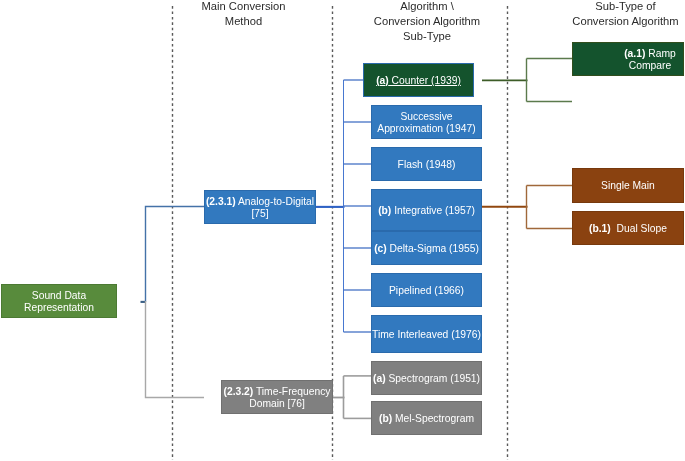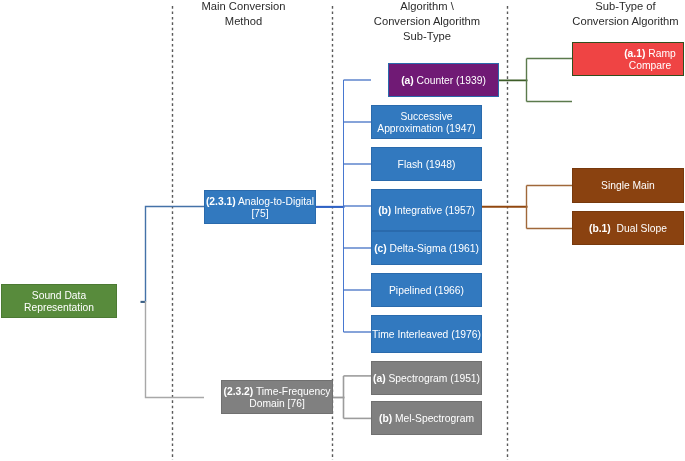--- a/index.html
+++ b/index.html
@@ -86,50 +86,50 @@
     <span><span class="p"></span><span>Sound Data Representation</span></span>
   </div>
 
   <div class="box" style="left:204px;top:190px;width:112px;height:34px;background:#3279BF;box-shadow:inset 0 0 0 1px #2A6AAC;">
     <span><span class="p">(2.3.1)</span><span> Analog-to-Digital [75]</span></span>
   </div>
   <div class="box" style="left:204px;top:380px;width:112px;height:34px;background:#808080;box-shadow:inset 0 0 0 1px #707070;margin-left:17px;">
     <span><span class="p">(2.3.2)</span><span> Time-Frequency Domain [76]</span></span>
   </div>
 
-  <div class="box" style="left:388px;top:63px;width:111px;height:34px;background:#701a75;box-shadow:inset 0 0 0 1px #2A6AAC;">
+  <div class="box" style="left:363px;top:63px;width:111px;height:34px;background:#14532d;box-shadow:inset 0 0 0 1px #2A6AAC;text-decoration:underline;">
     <span><span class="p">(a)</span><span> Counter (1939)</span></span>
   </div>
   <div class="box" style="left:371px;top:105px;width:111px;height:34px;background:#3279BF;box-shadow:inset 0 0 0 1px #2A6AAC;">
     <span><span class="p"></span><span>Successive Approximation (1947)</span></span>
   </div>
   <div class="box" style="left:371px;top:147px;width:111px;height:34px;background:#3279BF;box-shadow:inset 0 0 0 1px #2A6AAC;">
     <span><span class="p"></span><span>Flash (1948)</span></span>
   </div>
   <div class="box" style="left:371px;top:189px;width:111px;height:42px;background:#3279BF;box-shadow:inset 0 0 0 1px #2A6AAC;">
     <span><span class="p">(b)</span><span> Integrative (1957)</span></span>
   </div>
   <div class="box" style="left:371px;top:231px;width:111px;height:34px;background:#3279BF;box-shadow:inset 0 0 0 1px #2A6AAC;">
-    <span><span class="p">(c)</span><span> Delta-Sigma (1961)</span></span>
+    <span><span class="p">(c)</span><span> Delta-Sigma (1955)</span></span>
   </div>
   <div class="box" style="left:371px;top:273px;width:111px;height:34px;background:#3279BF;box-shadow:inset 0 0 0 1px #2A6AAC;">
     <span><span class="p"></span><span>Pipelined (1966)</span></span>
   </div>
   <div class="box" style="left:371px;top:315px;width:111px;height:38px;background:#3279BF;box-shadow:inset 0 0 0 1px #2A6AAC;">
     <span><span class="p"></span><span>Time Interleaved (1976)</span></span>
   </div>
 
   <div class="box" style="left:371px;top:361px;width:111px;height:34px;background:#808080;box-shadow:inset 0 0 0 1px #707070;">
     <span><span class="p">(a)</span><span> Spectrogram (1951)</span></span>
   </div>
   <div class="box" style="left:371px;top:401px;width:111px;height:34px;background:#808080;box-shadow:inset 0 0 0 1px #707070;">
     <span><span class="p">(b)</span><span> Mel-Spectrogram</span></span>
   </div>
 
-  <div class="box" style="left:572.3px;top:42px;width:111.3px;height:34px;background:#ef4444;box-shadow:inset 0 0 0 1px #314E1D;padding-left:44px;">
+  <div class="box" style="left:572.3px;top:42px;width:111.3px;height:34px;background:#14532d;box-shadow:inset 0 0 0 1px #314E1D;padding-left:44px;">
     <span><span class="p">(a.1)</span><span> Ramp Compare</span></span>
   </div>
 
   <div class="box" style="left:572.3px;top:168px;width:111.3px;height:34.7px;background:#8A4210;box-shadow:inset 0 0 0 1px #77390D;">
     <span><span class="p"></span><span>Single Main</span></span>
   </div>
   <div class="box" style="left:572.3px;top:210.8px;width:111.3px;height:34.7px;background:#8A4210;box-shadow:inset 0 0 0 1px #77390D;">
     <span><span class="p">(b.1)</span><span>  Dual Slope</span></span>
   </div>
 

